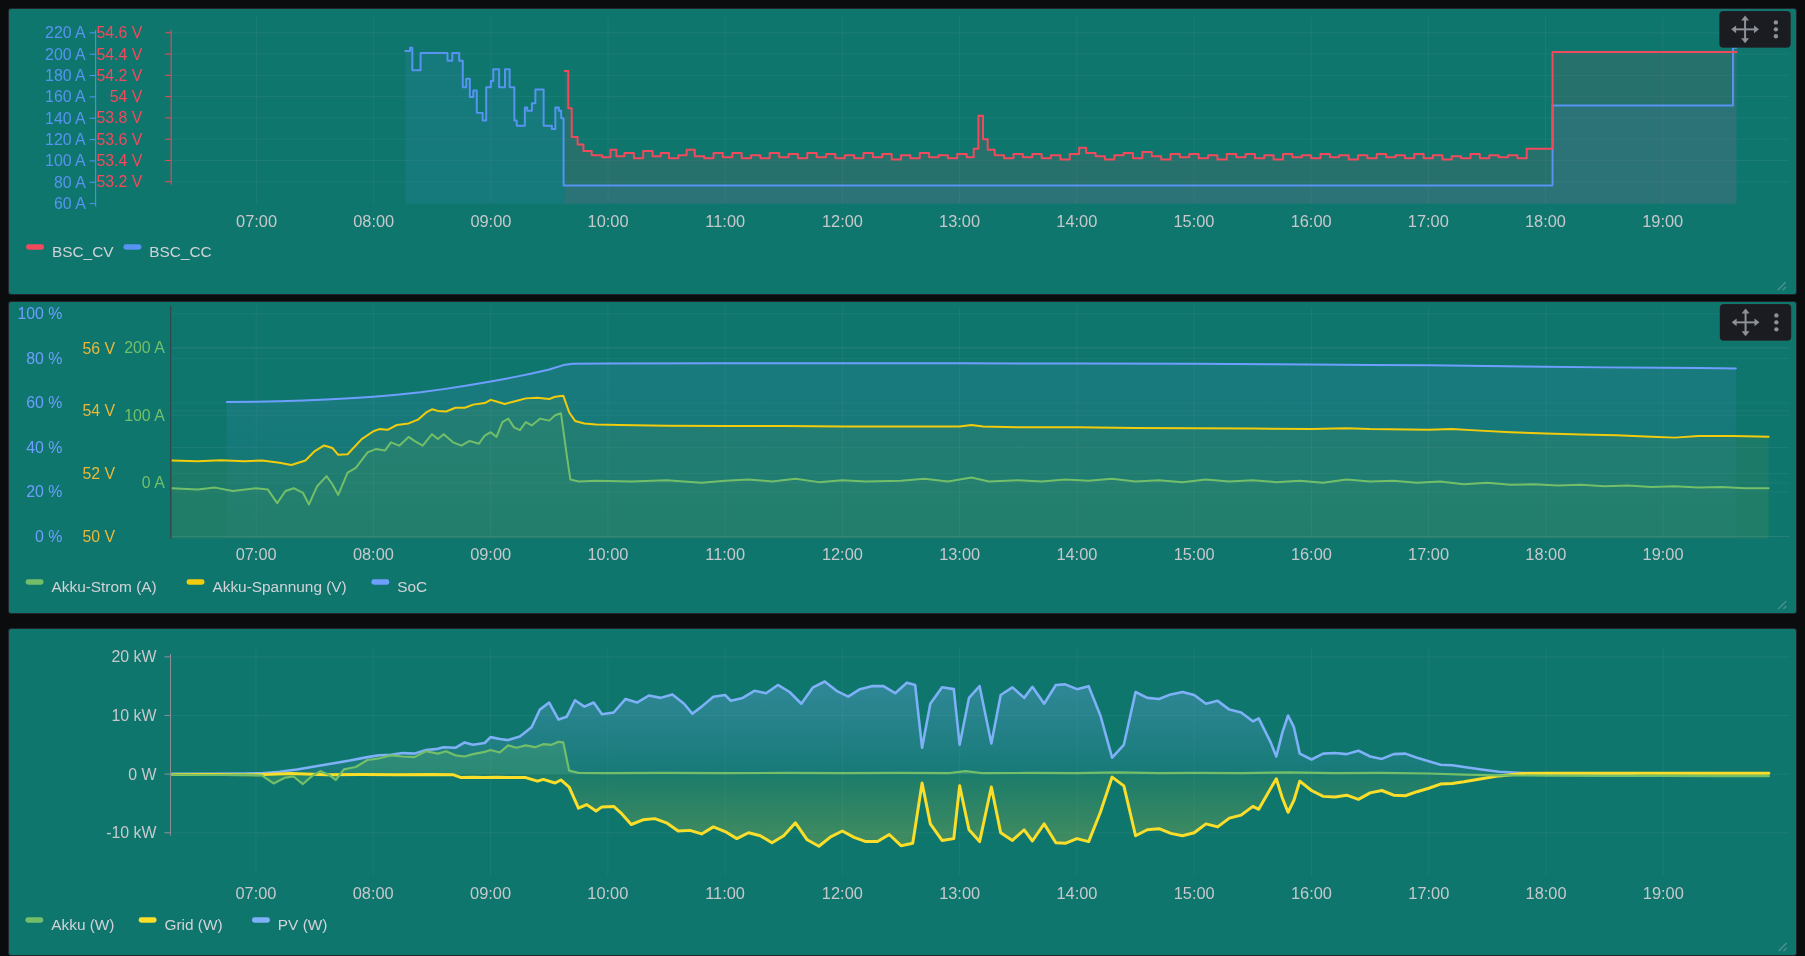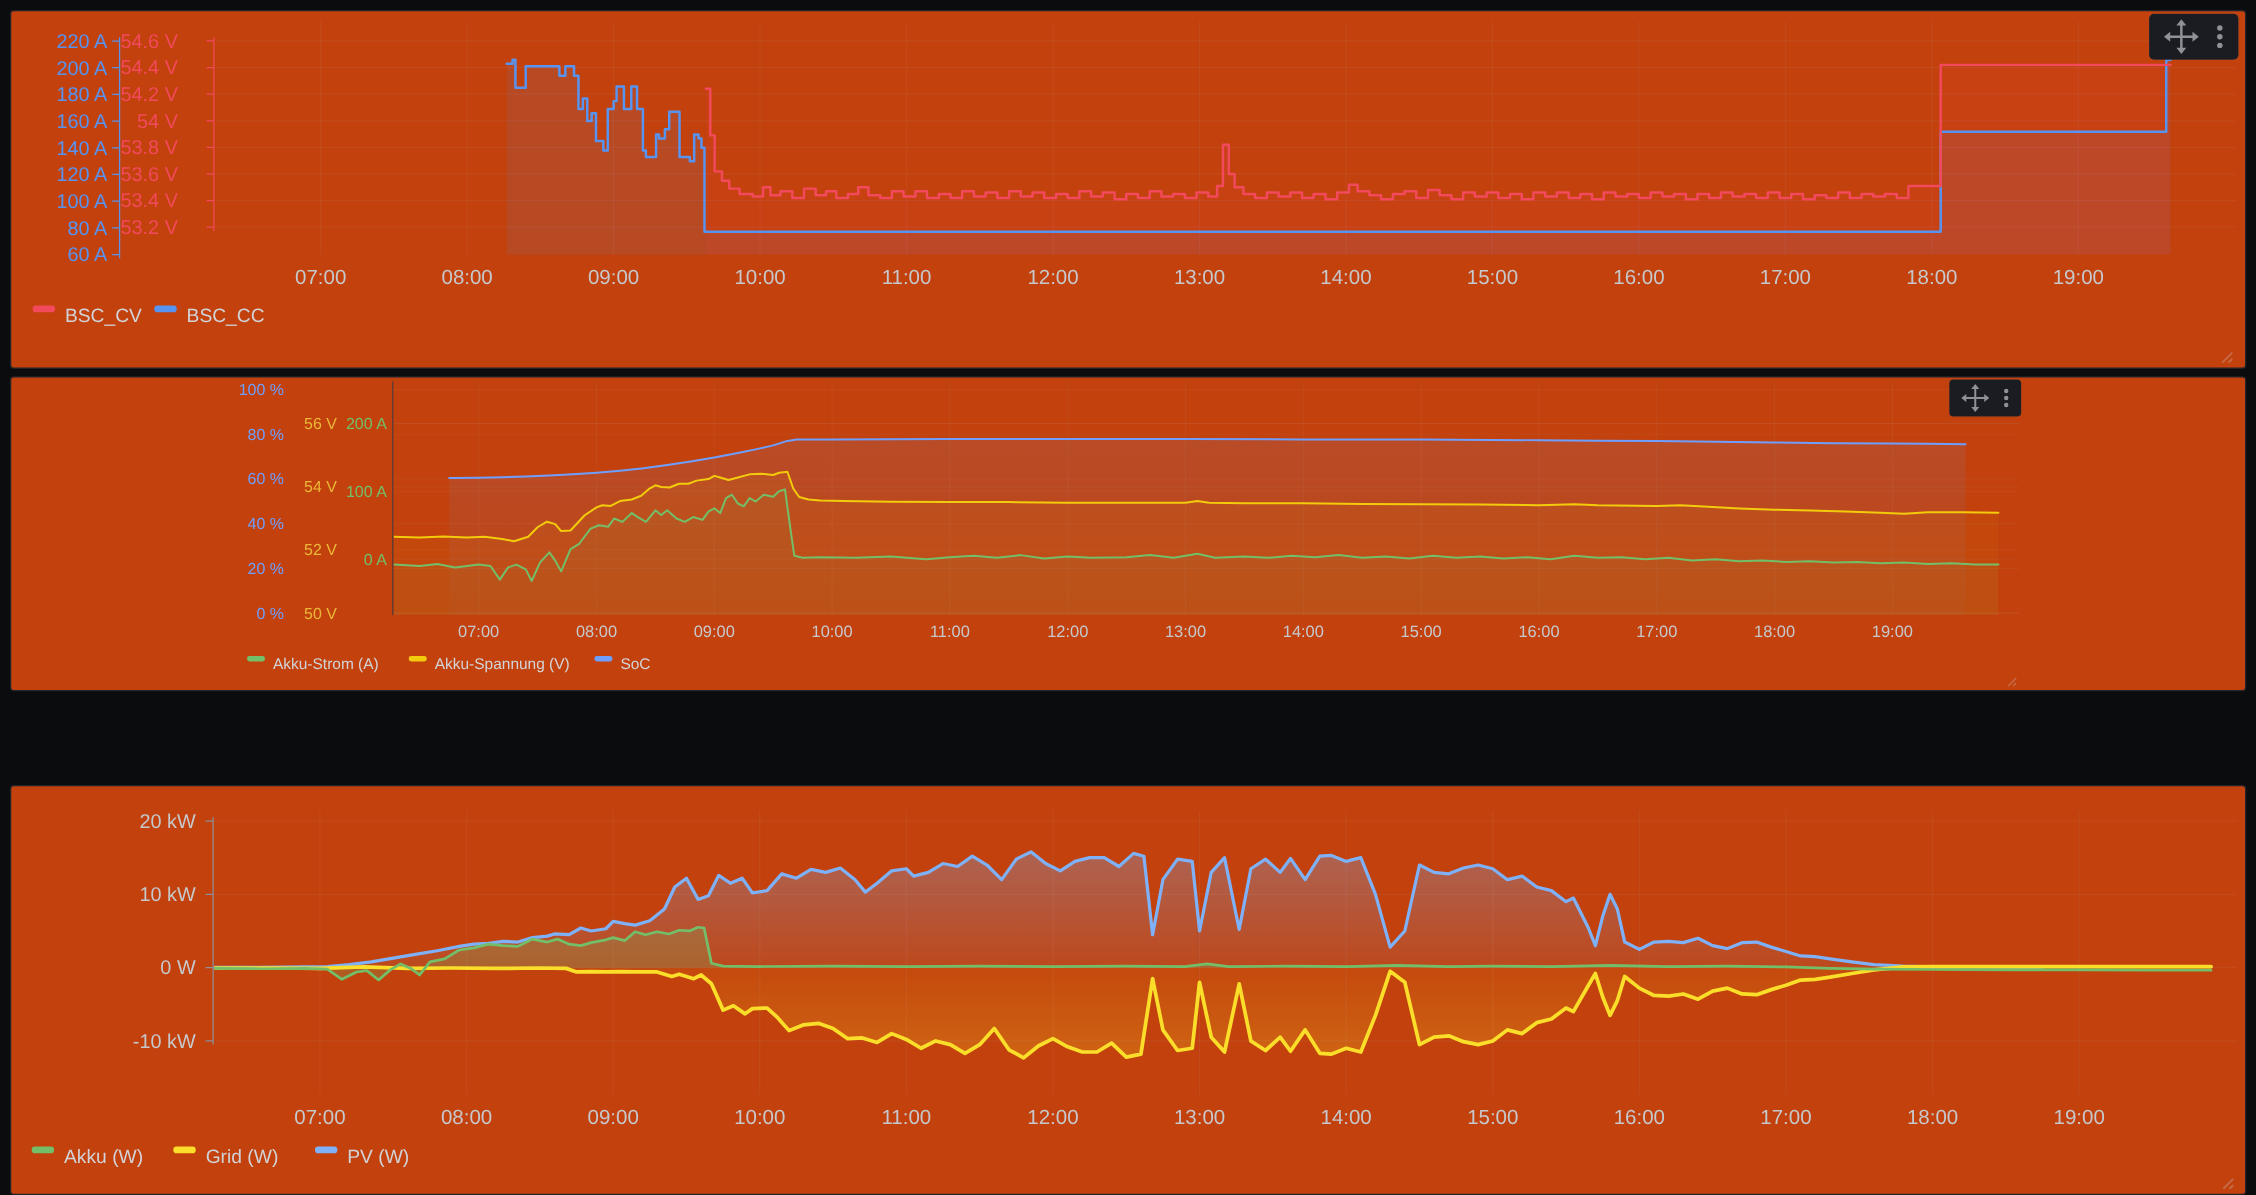--- a/index.html
+++ b/index.html
@@ -1,17 +1,17 @@
 <!DOCTYPE html>
 <html><head>
 <meta charset="utf-8">
 <style>
   html,body{margin:0;padding:0;background:#0b0c0e;width:1805px;height:956px;overflow:hidden;
     font-family:"Liberation Sans","DejaVu Sans",sans-serif;}
-  .panel{position:absolute;left:8px;width:1789px;background:#c2410c;border:1px solid #22252b;
+  .panel{position:absolute;left:8px;width:1789px;background:#0f766e;border:1px solid #22252b;
     border-radius:3px;box-sizing:border-box;}
   .panel svg{display:block;width:100%;height:100%;}
 </style>
 </head>
 <body>
 
 <div class="panel" id="panel-0" style="top:8px;height:287px">
   <svg id="svg-0" viewBox="8 8 1789 287">
       <defs>
         <clipPath id="clip0">
@@ -122,21 +122,21 @@
           <circle cx="1782" cy="28.5" r="2.2"></circle>
           <circle cx="1782" cy="35.5" r="2.2"></circle>
         </g>
       </g>
       <g stroke="rgba(204,204,220,0.30)" stroke-width="1.5" cursor="nwse-resize">
         <line x1="1784" y1="291" x2="1792" y2="283"></line>
         <line x1="1789" y1="291" x2="1792" y2="288"></line>
       </g>
     </svg>
 </div>
-<div class="panel" id="panel-1" style="top:301px;height:252px">
+<div class="panel" id="panel-1" style="top:301px;height:313px">
   <svg id="svg-1" viewBox="8 301 1789 313">
       <defs>
         <clipPath id="clip1">
           <rect x="167" y="299" width="1628" height="246"></rect>
         </clipPath>
         <linearGradient id="grad1_2" x1="0" y1="0" x2="0" y2="1">
           <stop offset="0%" stop-color="rgba(110,159,255,0.11)"></stop>
           <stop offset="100%" stop-color="rgba(110,159,255,0.03)"></stop>
         </linearGradient>
       </defs>

